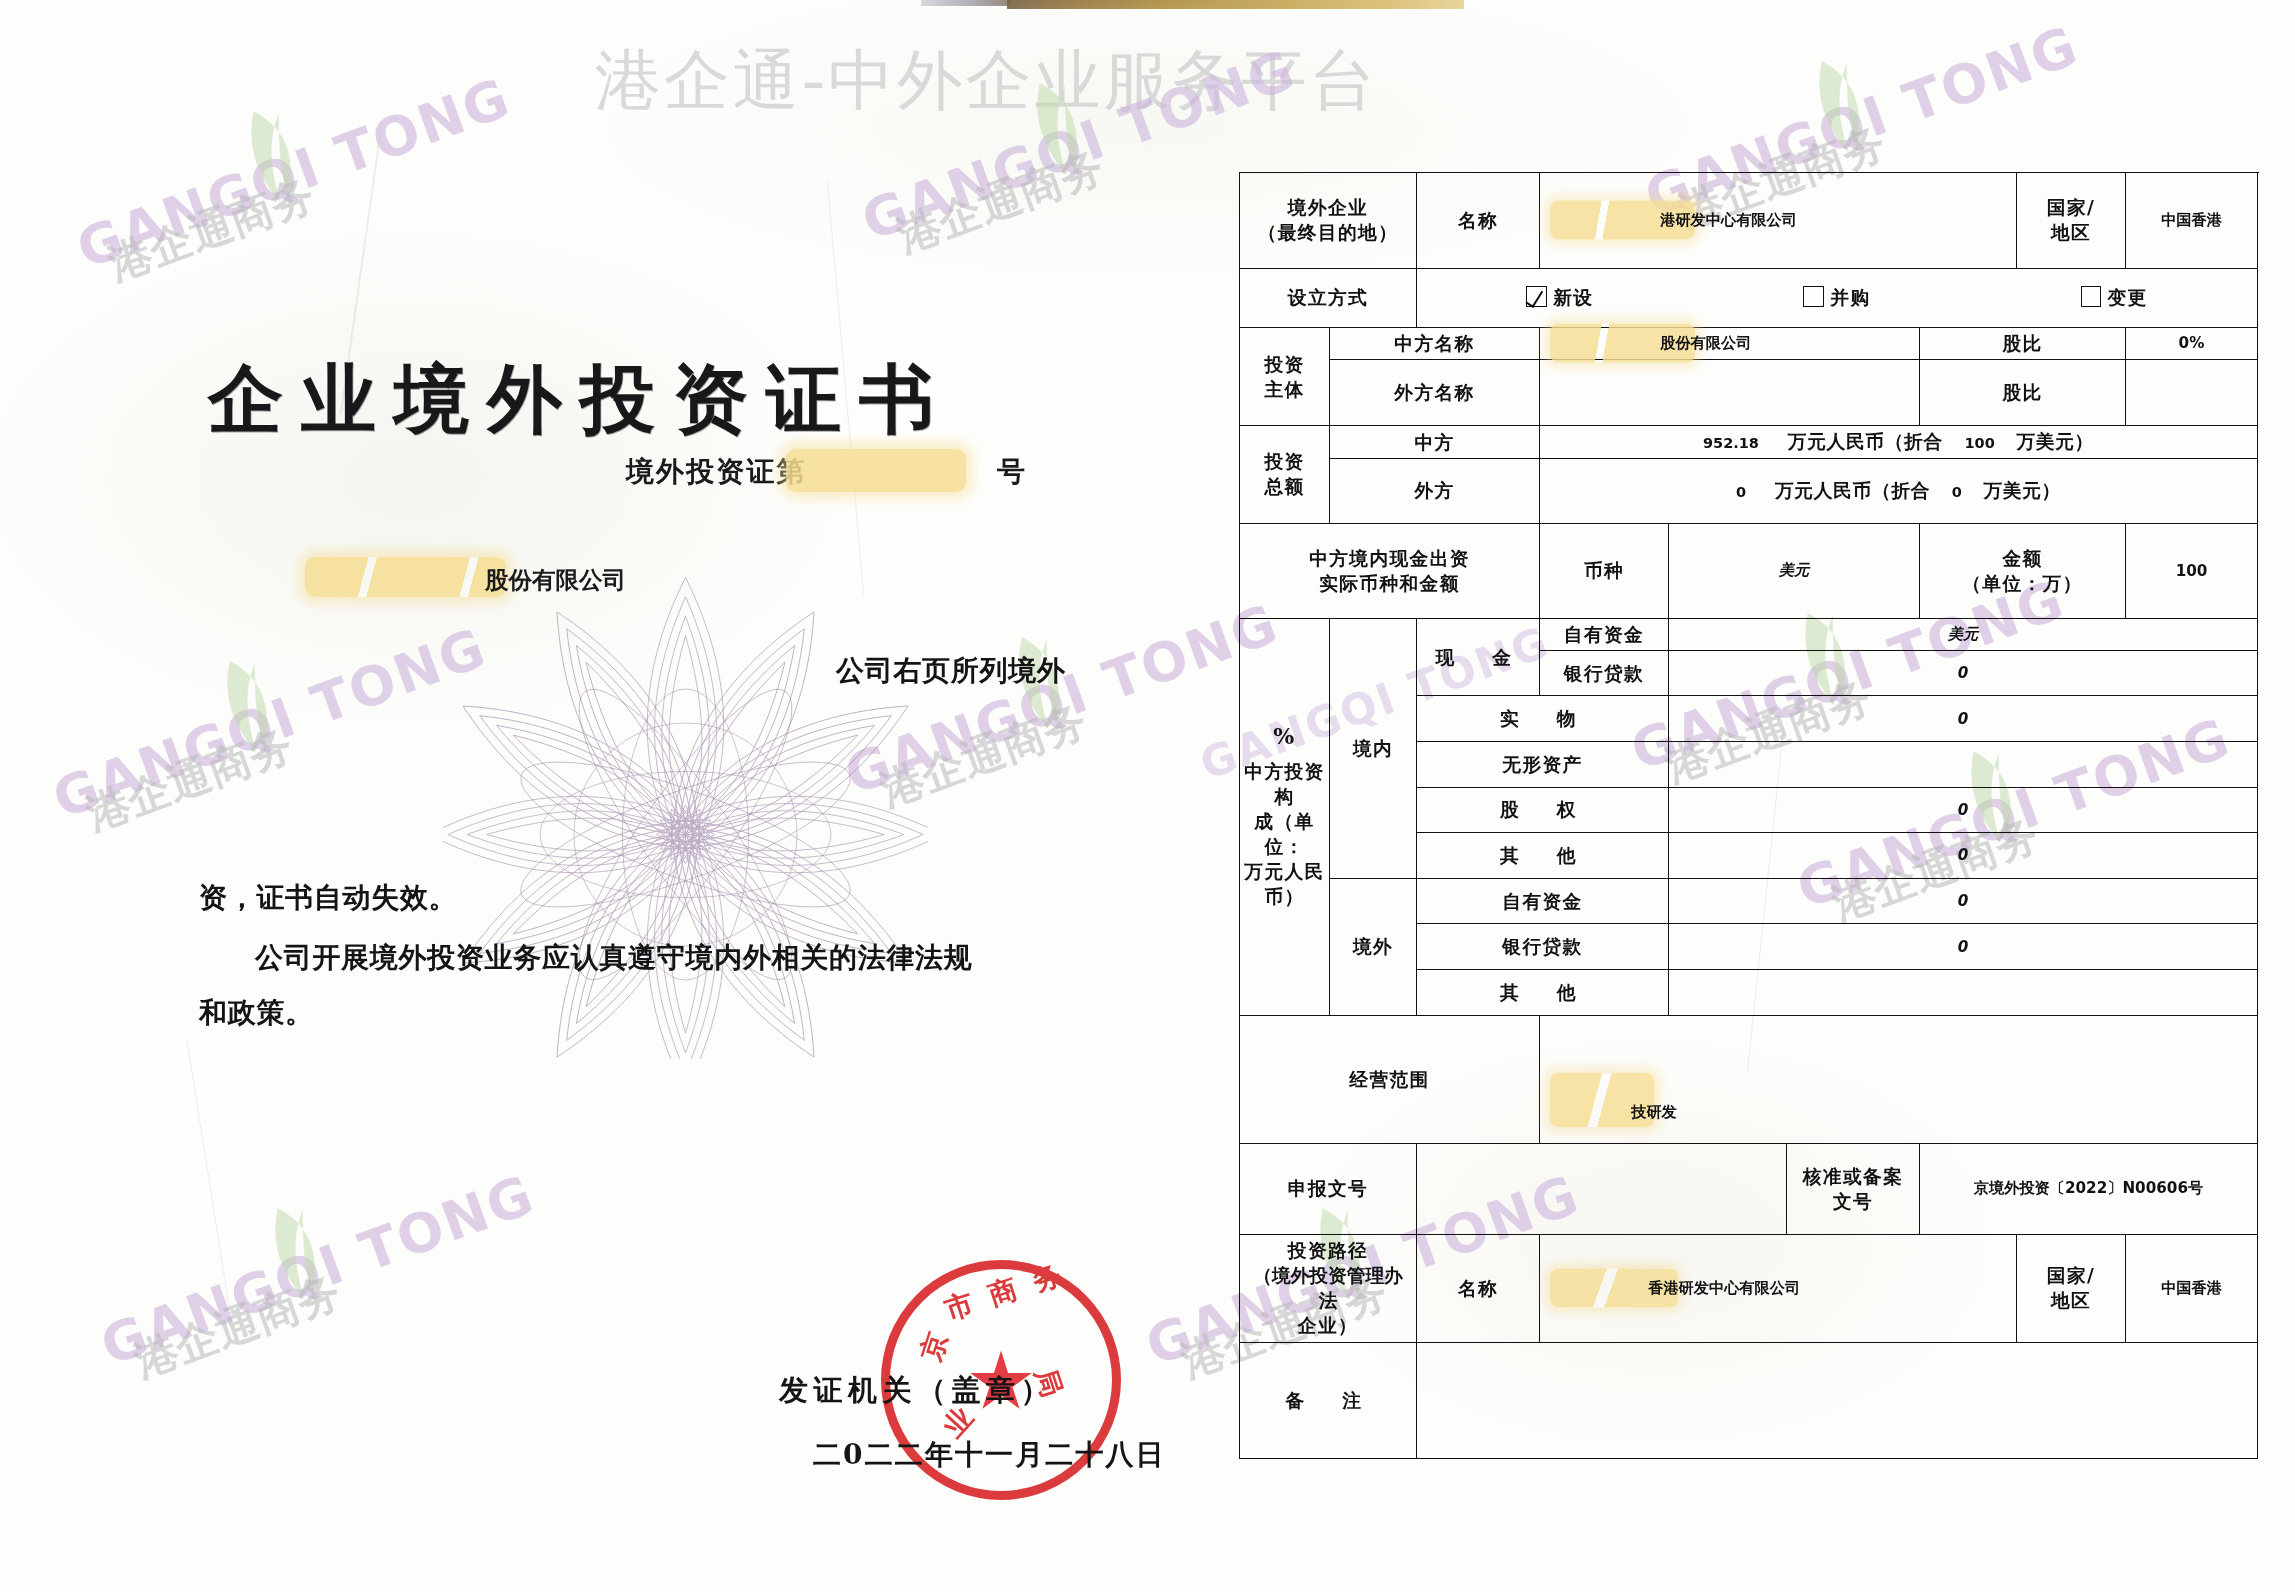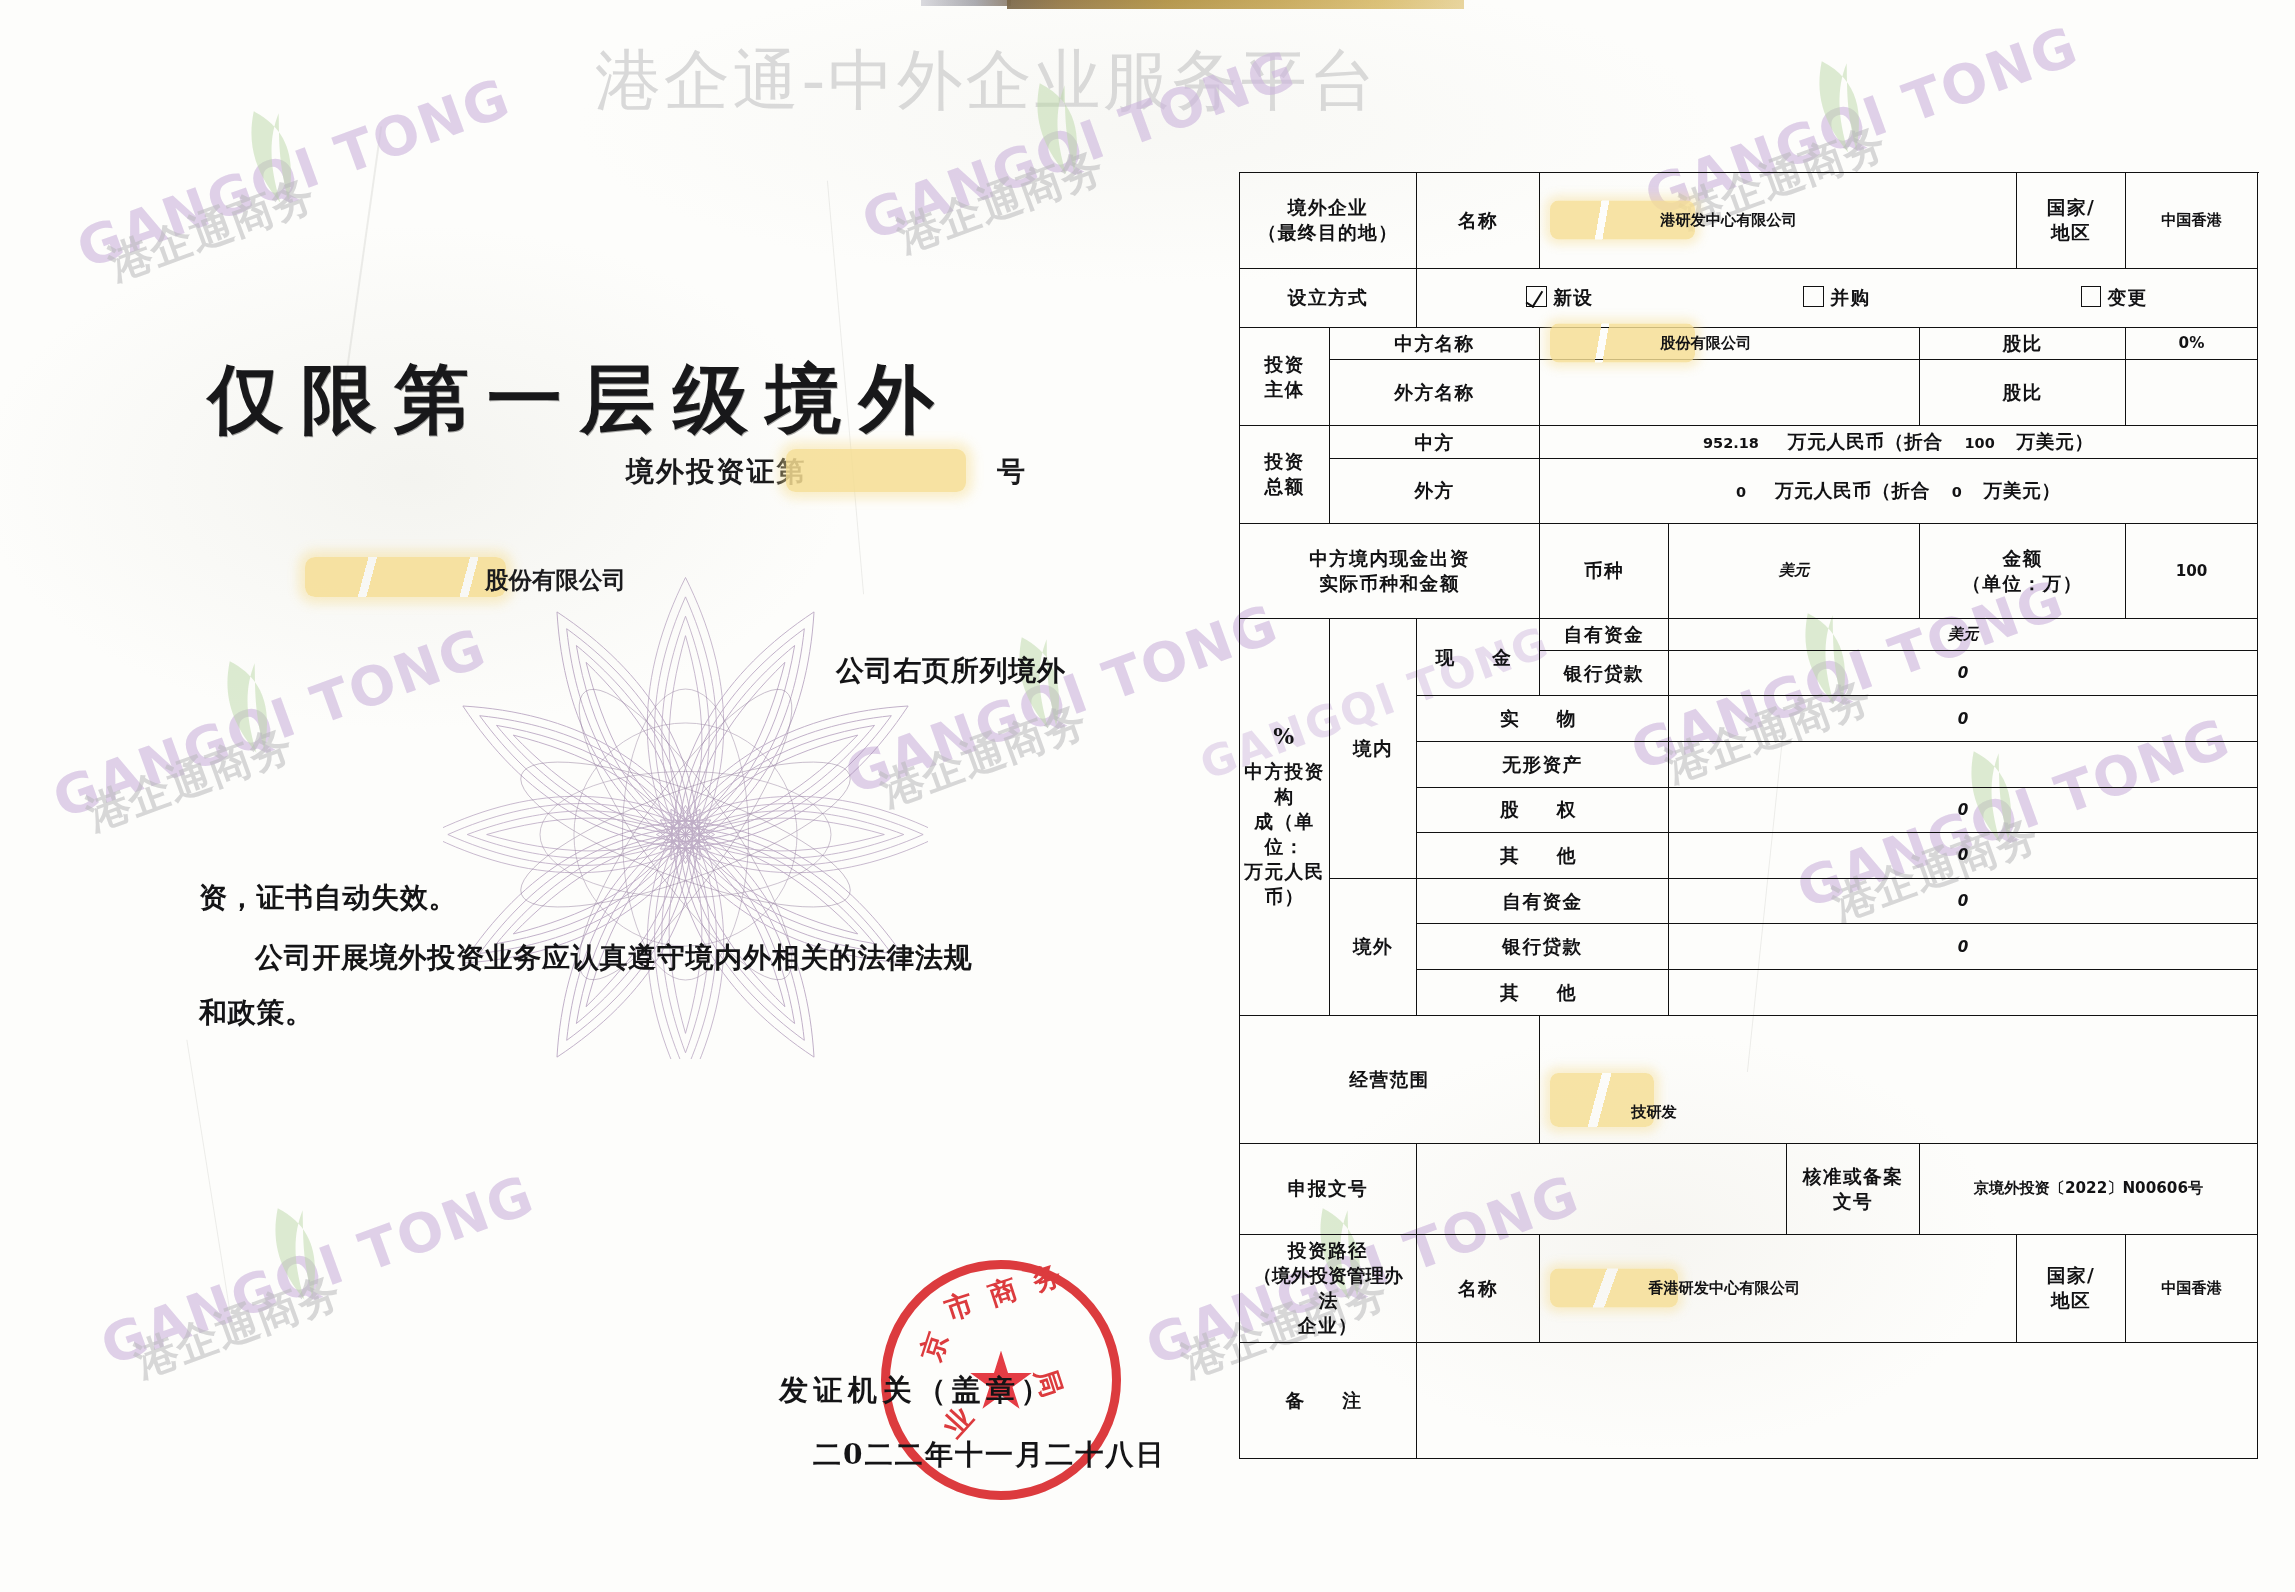--- a/index.html
+++ b/index.html
@@ -261,21 +261,21 @@
         <ellipse cx="100" cy="118" rx="26" ry="60"></ellipse>
         <ellipse cx="100" cy="118" rx="60" ry="26"></ellipse>
         <ellipse cx="100" cy="118" rx="46" ry="46"></ellipse>
         <ellipse cx="100" cy="118" rx="18" ry="72" transform="rotate(35 100 118)"></ellipse>
         <ellipse cx="100" cy="118" rx="18" ry="72" transform="rotate(-35 100 118)"></ellipse>
         <ellipse cx="100" cy="118" rx="18" ry="72" transform="rotate(70 100 118)"></ellipse>
         <ellipse cx="100" cy="118" rx="18" ry="72" transform="rotate(-70 100 118)"></ellipse>
       </g>
     </svg>
 
-    <div class="cert-title">仅限第一层级境外</div>
+    <div class="cert-title">企业境外投资证书</div>
 
     <div class="cert-subline">境外投资证第</div>
     <div class="redact" style="left:786px;top:449px;width:180px;height:43px;"></div>
     <div class="cert-sub-no">号</div>
 
     <div class="redact split" style="left:305px;top:557px;width:201px;height:40px;"></div>
     <div class="company-line">股份有限公司</div>
 
     <div class="body-p" style="left:836px;top:644px;">公司右页所列境外</div>
     <div class="body-p" style="left:199px;top:871px;">资，证书自动失效。</div>

